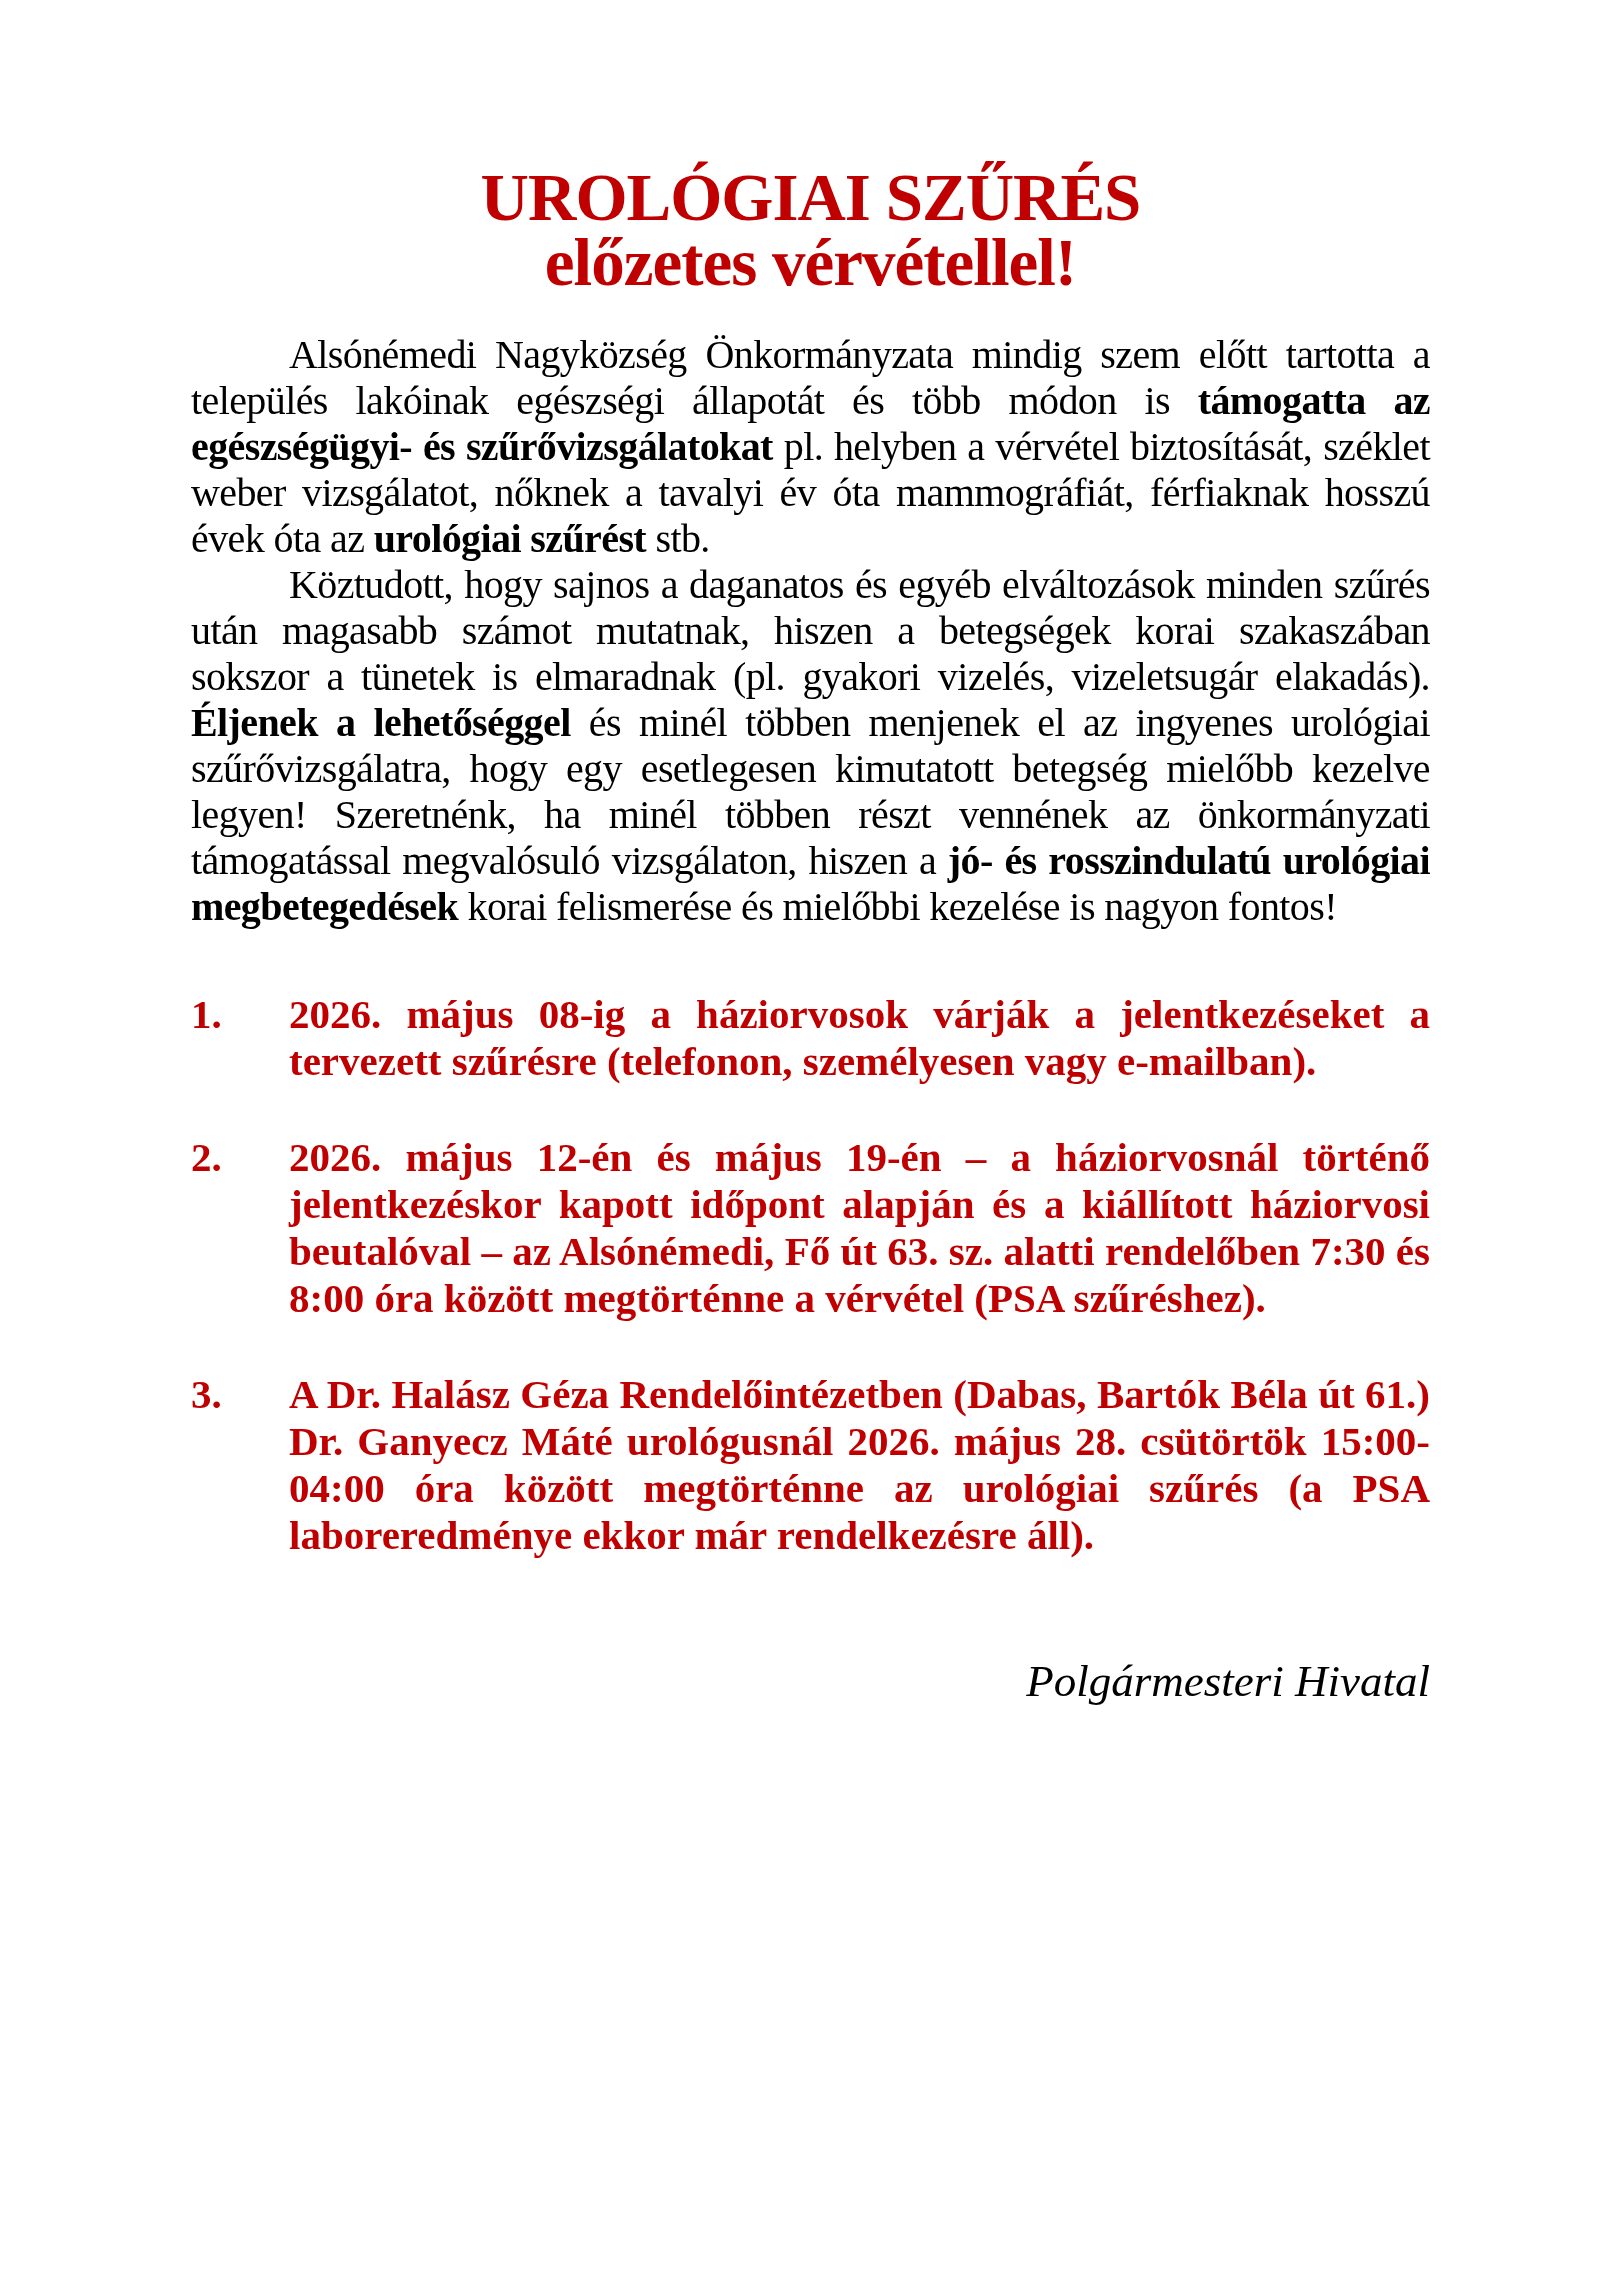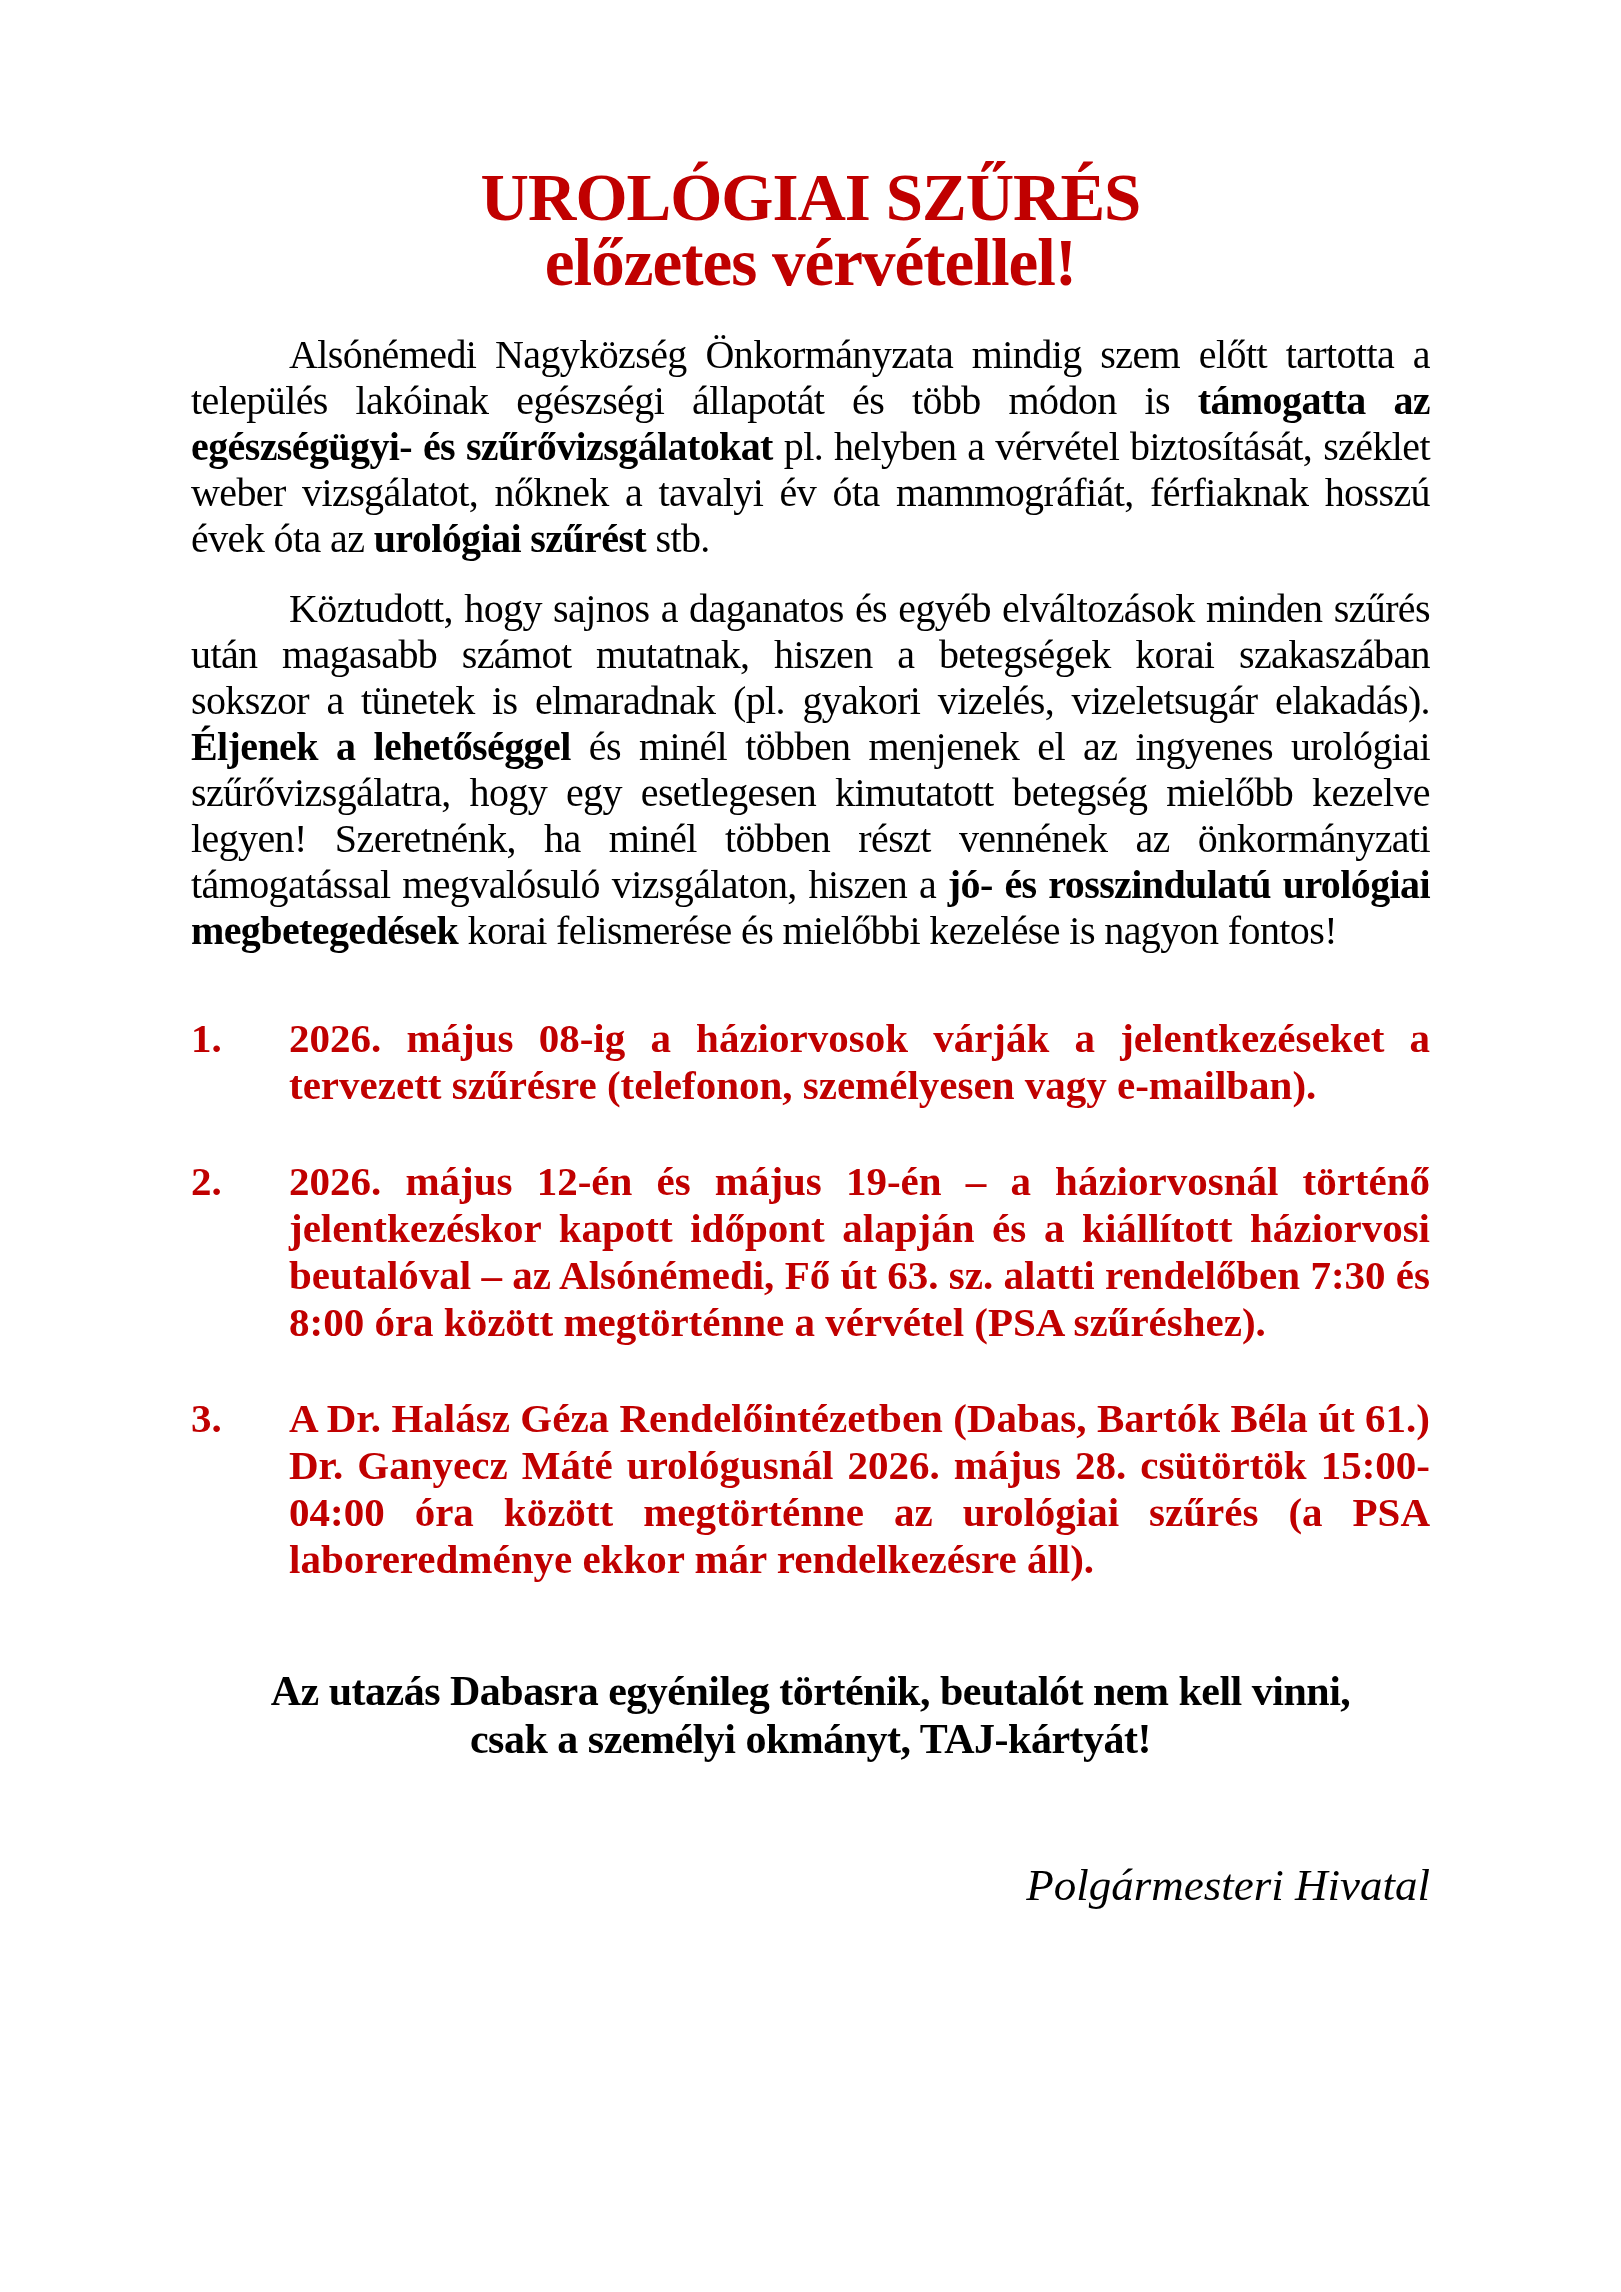--- a/index.html
+++ b/index.html
@@ -38,21 +38,20 @@
   }
   .body-copy{
     margin-top:37px;
     font-size:40px;
     line-height:46px;
     text-align:justify;
     letter-spacing:-0.6px;
   }
   .body-copy p{
     text-indent:98px;
-    margin-top:24px;
   }
   .bold{font-weight:bold;}
   .schedule{
     margin-top:61px;
     color:var(--red);
     font-size:41px;
     line-height:47px;
   }
   .schedule-heading{
     font-weight:bold;
@@ -118,18 +117,17 @@
       <span class="list-num">2.</span>
       <span class="list-text">2026. május 12-én és május 19-én – a háziorvosnál történő jelentkezéskor kapott időpont alapján és a kiállított háziorvosi beutalóval – az Alsónémedi, Fő út 63. sz. alatti rendelőben 7:30 és 8:00 óra között megtörténne a vérvétel (PSA szűréshez).</span>
     </div>
 
     <div class="list-item">
       <span class="list-num">3.</span>
       <span class="list-text">A Dr. Halász Géza Rendelőintézetben (Dabas, Bartók Béla út 61.) Dr. Ganyecz Máté urológusnál 2026. május 28. csütörtök 15:00-04:00 óra között megtörténne az urológiai szűrés (a PSA laboreredménye ekkor már rendelkezésre áll).</span>
     </div>
   </div>
 
-  <div class="travel-note">Az utazás Dabasra egyénileg történik, beutalót nem kell vinni, csak a személyi okmányt, TAJ-kártyát!</div>
 
   <div class="signature">Polgármesteri Hivatal</div>
 
 </div>
 
 
 </body></html>

